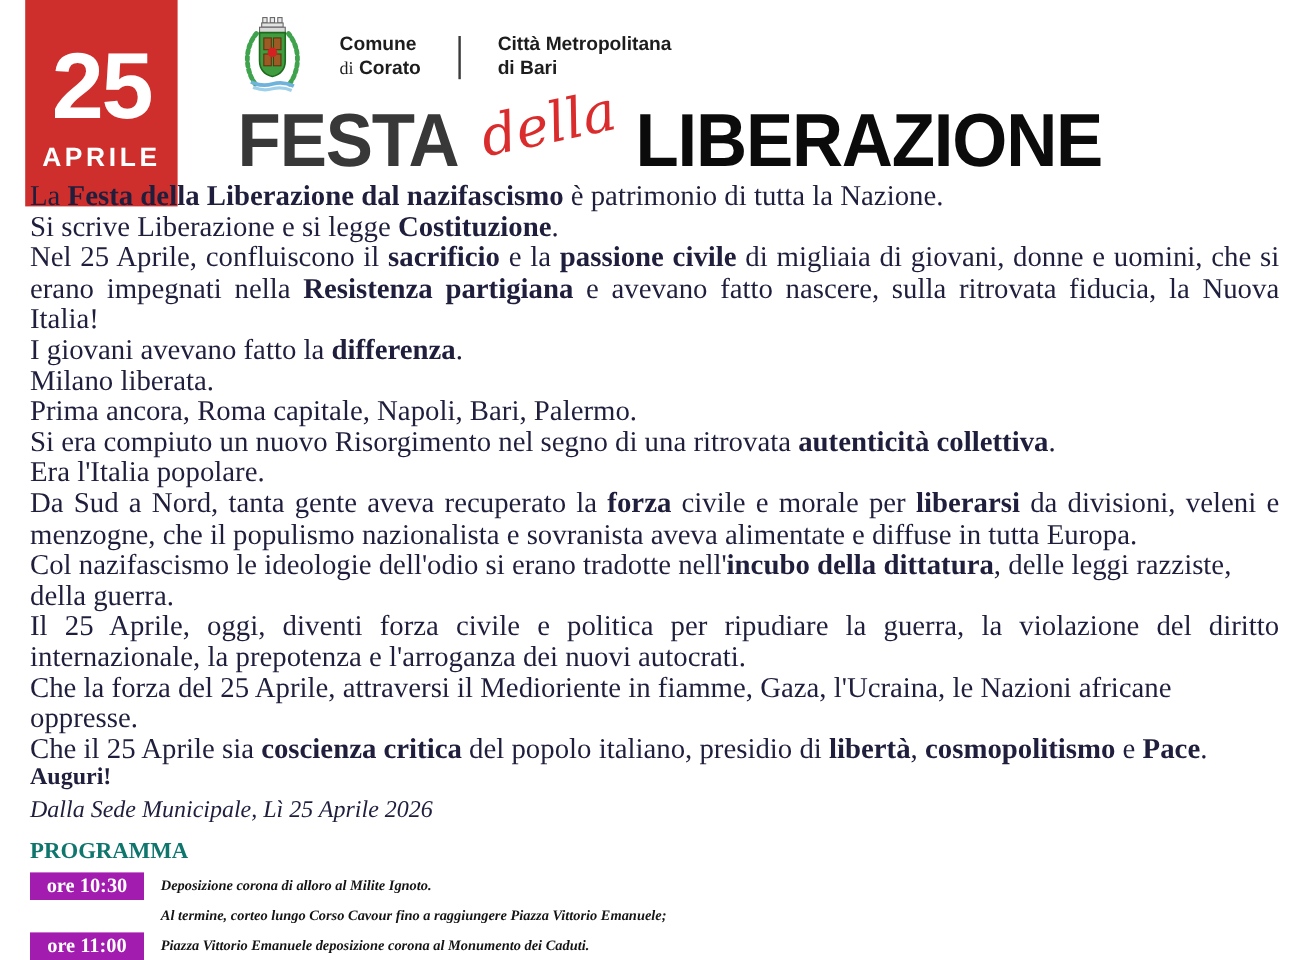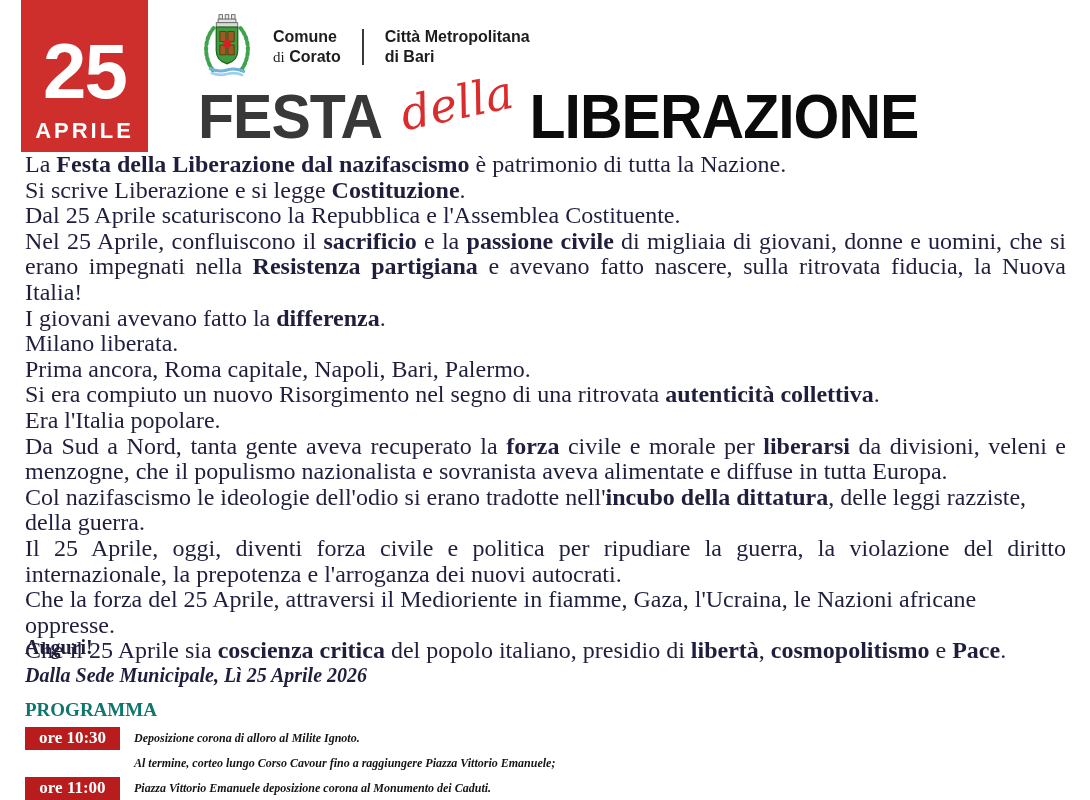--- a/index.html
+++ b/index.html
@@ -3,29 +3,29 @@
 <meta charset="utf-8">
 <style>
   html,body { margin:0; padding:0; background:#ffffff; }
   .page {
     position:relative; width:1090px; height:800px; background:#ffffff;
     font-family:"Liberation Serif", serif; overflow:hidden;
   }
 
   
   .date-box {
-    position:absolute; left:21px; top:0; width:127px; height:152px;
+    position:absolute; left:21px; top:0; width:127px; height:172px;
     background:#ce2f2d; color:#ffffff; text-align:center;
     font-family:"Liberation Sans", sans-serif;
   }
   .date-day { font-size:78px; font-weight:bold; line-height:1; margin-top:32px; letter-spacing:-2px; }
   .date-month { font-size:22px; font-weight:bold; letter-spacing:3px; margin-top:8px; }
 
   
-  .logo { position:absolute; left:202px; top:12px; display:flex; align-items:center; gap:21px;
+  .logo { position:absolute; left:202px; top:12px; display:flex; align-items:center; gap:31px;
           font-family:"Liberation Sans", sans-serif; color:#1d1d1d; }
   .logo-block { line-height:1.25; }
   .logo-b { font-weight:bold; font-size:16px; }
   .logo-di { font-family:"Liberation Serif", serif; font-weight:normal; font-size:15px; }
   .logo-divider { width:2px; height:36px; background:#3a3a3a; }
 
   
   .title { position:absolute; left:198px; top:86px; display:flex; align-items:flex-start; white-space:nowrap; }
   .title-main { font-family:"Liberation Sans", sans-serif; font-weight:bold; font-size:59px;
                 line-height:1; letter-spacing:-1px; transform:scaleY(1.06); transform-origin:top left; }
@@ -37,26 +37,26 @@
   
   .body-text { position:absolute; left:25px; top:152px; width:1041px;
                font-size:24px; line-height:25.6px; color:#1f1f3d; }
   .body-par { margin:0; }
   .justify { text-align:justify; }
   .b { font-weight:bold; }
 
   
   .closing { position:absolute; left:25px; top:636px; width:1041px; color:#1f1f3d; }
   .greeting { font-weight:bold; font-size:20px; line-height:22px; }
-  .dateline { font-weight:bold; font-style:italic; font-size:20px; line-height:22px; margin-top:6px; }
+  .dateline { font-weight:normal; font-style:italic; font-size:20px; line-height:22px; margin-top:6px; }
   .signature { position:absolute; right:21px; top:39px; font-weight:bold; font-size:20px; color:#1f1f3d; }
   .program-heading { color:#0f766e; font-weight:bold; font-size:19px; line-height:21px; margin-top:13px; }
   .program-list { margin-top:7px; }
   .program-row { display:flex; align-items:center; margin-bottom:3px; height:22px; }
-  .time-badge { width:95px; flex:none; background:#b91c1c; color:#ffffff; font-weight:bold;
+  .time-badge { width:95px; flex:none; background:#a21caf; color:#ffffff; font-weight:bold;
                 font-size:17px; text-align:center; padding:1px 0 2px; }
   .time-badge.empty { visibility:hidden; }
   .program-text { font-weight:bold; font-style:italic; font-size:12px; color:#141414; margin-left:14px; white-space:nowrap; }
 </style>
 </head>
 <body>
 
 <div class="page">
 
   <div class="date-box">
@@ -98,21 +98,20 @@
 
   <div class="title">
     <span class="title-main title-festa">FESTA</span>
     <span class="title-della">della</span>
     <span class="title-main title-liberazione">LIBERAZIONE</span>
   </div>
 
   <div class="body-text">
       <p class="body-par"><span>La </span><span class="b">Festa della Liberazione dal nazifascismo</span><span> è patrimonio di tutta la Nazione.</span></p>
       <p class="body-par"><span>Si scrive Liberazione e si legge </span><span class="b">Costituzione</span><span>.</span></p>
-      <p class="body-par"><span>Dal 25 Aprile scaturiscono la Repubblica e l'Assemblea Costituente.</span></p>
       <p class="body-par justify"><span>Nel 25 Aprile, confluiscono il </span><span class="b">sacrificio</span><span> e la </span><span class="b">passione civile</span><span> di migliaia di giovani, donne e uomini, che si erano impegnati nella </span><span class="b">Resistenza partigiana</span><span> e avevano fatto nascere, sulla ritrovata fiducia, la Nuova Italia!</span></p>
       <p class="body-par"><span>I giovani avevano fatto la </span><span class="b">differenza</span><span>.</span></p>
       <p class="body-par"><span>Milano liberata.</span></p>
       <p class="body-par"><span>Prima ancora, Roma capitale, Napoli, Bari, Palermo.</span></p>
       <p class="body-par"><span>Si era compiuto un nuovo Risorgimento nel segno di una ritrovata </span><span class="b">autenticità collettiva</span><span>.</span></p>
       <p class="body-par"><span>Era l'Italia popolare.</span></p>
       <p class="body-par justify"><span>Da Sud a Nord, tanta gente aveva recuperato la </span><span class="b">forza</span><span> civile e morale per </span><span class="b">liberarsi</span><span> da divisioni, veleni e menzogne, che il populismo nazionalista e sovranista aveva alimentate e diffuse in tutta Europa.</span></p>
       <p class="body-par"><span>Col nazifascismo le ideologie dell'odio si erano tradotte nell'</span><span class="b">incubo della dittatura</span><span>, delle leggi razziste, della guerra.</span></p>
       <p class="body-par justify"><span>Il 25 Aprile, oggi, diventi forza civile e politica per ripudiare la guerra, la violazione del diritto internazionale, la prepotenza e l'arroganza dei nuovi autocrati.</span></p>
       <p class="body-par"><span>Che la forza del 25 Aprile, attraversi il Medioriente in fiamme, Gaza, l'Ucraina, le Nazioni africane oppresse.</span></p>

